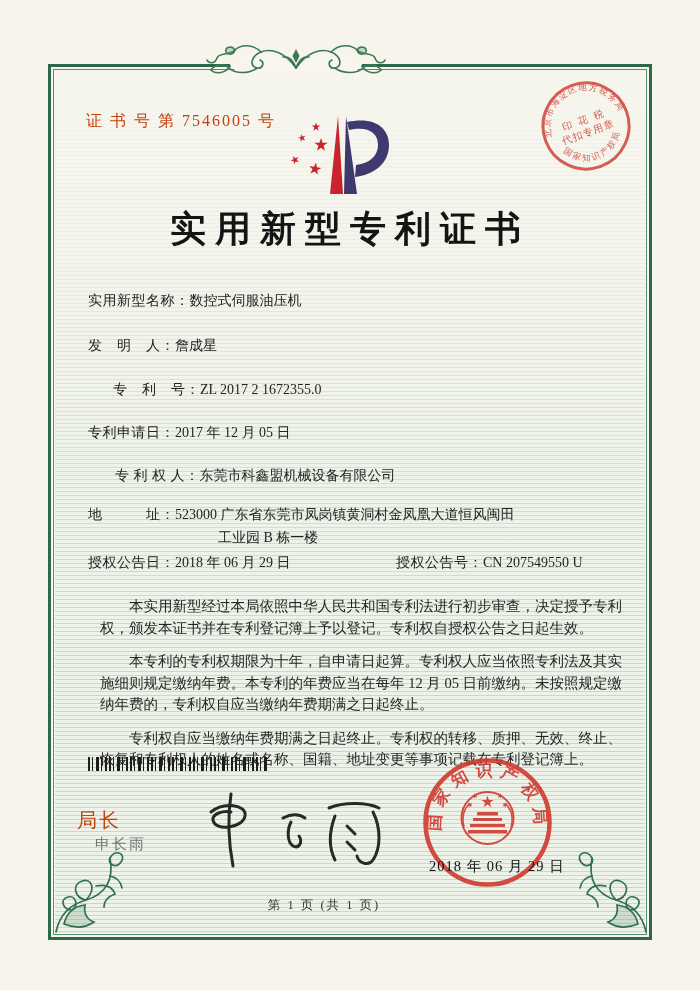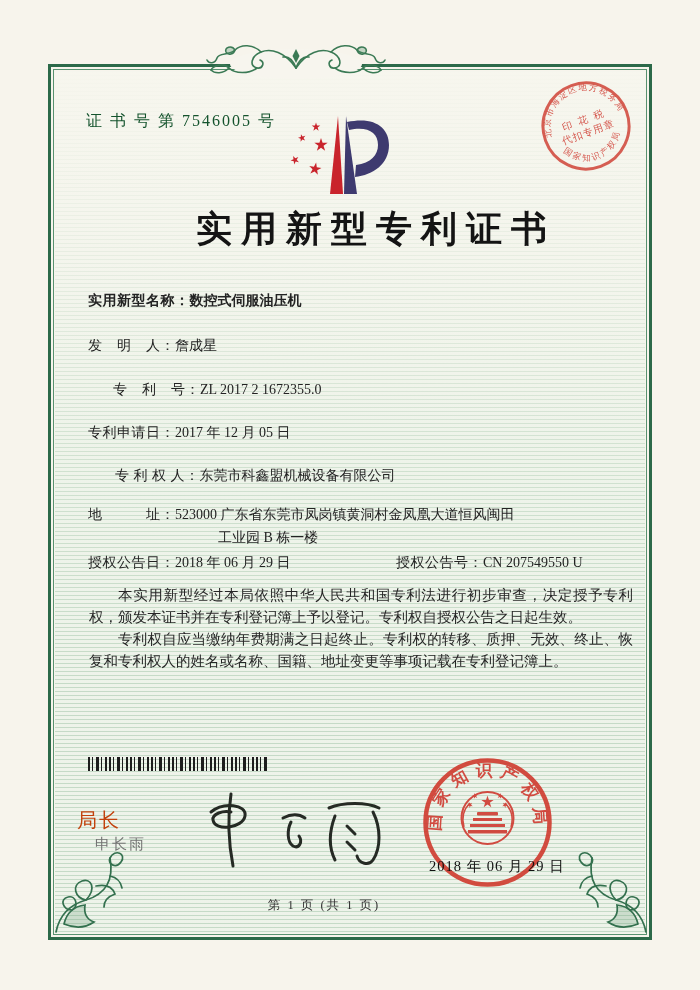--- a/index.html
+++ b/index.html
@@ -14,29 +14,29 @@
   .frame{position:absolute;left:48px;top:64px;width:604px;height:876px;
     border:3px solid #2c6949;box-sizing:border-box;}
   .frame-line2{position:absolute;inset:2px;border:1px solid #579270;}
   .frame-bg{position:absolute;inset:4px;
     background:
       linear-gradient(180deg, rgba(247,246,238,0.97) 0%, rgba(247,246,238,0.75) 18%,
         rgba(238,244,233,0.30) 45%, rgba(233,242,229,0.05) 72%),
       repeating-linear-gradient(180deg, rgba(108,165,122,0.33) 0 1px, rgba(255,255,255,0) 1px 4px);
     background-color:#eef3ea;}
   
-  .certno{position:absolute;left:86px;top:111px;font-size:16px;letter-spacing:2px;color:#14532d;}
+  .certno{position:absolute;left:86px;top:111px;font-size:16px;letter-spacing:2px;color:#c2410c;}
   .title{position:absolute;left:48px;top:205px;width:604px;text-align:center;
-    font-size:36px;font-weight:600;letter-spacing:9px;color:#141414;margin-left:26px;}
+    font-size:36px;font-weight:600;letter-spacing:9px;color:#141414;}
   .frow{position:absolute;left:88px;font-size:14px;color:#232323;white-space:nowrap;}
   .frow .lab{letter-spacing:0.5px;}
   .addr2{position:absolute;left:186px;font-size:14px;color:#232323;margin-left:32px;}
   .paras{position:absolute;left:88px;top:584px;width:546px;
     font-size:14.5px;line-height:21.5px;text-align:justify;color:#262626;}
-  .paras p{margin:1px;text-indent:2em;}
+  .paras p{margin:12px;text-indent:2em;}
   .barcode{position:absolute;left:88px;top:757px;width:181px;height:14px;
     background:repeating-linear-gradient(90deg,
       #1d1d1d 0 2px, rgba(0,0,0,0) 2px 4px,
       #1d1d1d 4px 5px, rgba(0,0,0,0) 5px 8px,
       #1d1d1d 8px 11px, rgba(0,0,0,0) 11px 13px,
       #1d1d1d 13px 14px, rgba(0,0,0,0) 14px 17px,
       #1d1d1d 17px 19px, rgba(0,0,0,0) 19px 21px);}
   .sig-title{position:absolute;left:77px;top:807px;font-size:20px;color:#c2410c;letter-spacing:2px;}
   .sig-name{position:absolute;left:95px;top:835px;font-size:15px;color:#737373;letter-spacing:2px;}
   .seal-date{position:absolute;left:429px;top:857px;font-size:14.5px;letter-spacing:1px;color:#111;z-index:8;}
@@ -103,21 +103,21 @@
     <use href="#star" transform="translate(33,15) scale(4.5)"></use>
     <use href="#star" transform="translate(19,26) scale(4) rotate(-15)"></use>
     <use href="#star" transform="translate(38,33) scale(7)"></use>
     <use href="#star" transform="translate(12,48) scale(4.5) rotate(-25)"></use>
     <use href="#star" transform="translate(32,57) scale(6.5) rotate(10)"></use>
   </g>
 </svg>
 
 <div class="title z5">实用新型专利证书</div>
 
-<div class="frow z5" style="top:292px;font-weight:bold;">
+<div class="frow z5" style="top:292px;">
   <span class="lab">实用新型名称：</span><span>数控式伺服油压机</span>
 </div>
 <div class="frow z5" style="top:337px;">
   <span class="lab">发　明　人：</span><span>詹成星</span>
 </div>
 <div class="frow z5" style="top:381px;margin-left:25px;">
   <span class="lab">专　利　号：</span><span>ZL 2017 2 1672355.0</span>
 </div>
 <div class="frow z5" style="top:424px;">
   <span class="lab">专利申请日：</span><span>2017 年 12 月 05 日</span>
@@ -131,20 +131,21 @@
 <div class="addr2 z5" style="top:529px;">工业园 B 栋一楼</div>
 <div class="frow z5" style="top:554px;">
   <span class="lab">授权公告日：</span><span>2018 年 06 月 29 日</span>
 </div>
 <div class="frow z5" style="left:396px;top:554px;">
   <span class="lab">授权公告号：</span><span>CN 207549550 U</span>
 </div>
 
 <div class="paras z5">
   <p>本实用新型经过本局依照中华人民共和国专利法进行初步审查，决定授予专利权，颁发本证书并在专利登记簿上予以登记。专利权自授权公告之日起生效。</p>
+  <p>本专利的专利权期限为十年，自申请日起算。专利权人应当依照专利法及其实施细则规定缴纳年费。本专利的年费应当在每年 12 月 05 日前缴纳。未按照规定缴纳年费的，专利权自应当缴纳年费期满之日起终止。</p>
   <p>专利权自应当缴纳年费期满之日起终止。专利权的转移、质押、无效、终止、恢复和专利权人的姓名或名称、国籍、地址变更等事项记载在专利登记簿上。</p>
 </div>
 
 <div class="barcode z5"></div>
 
 <div class="sig-title z5">局长</div>
 <div class="sig-name z5">申长雨</div>
 <svg class="abs z5" style="left:195px;top:788px;" width="210" height="85" viewBox="0 0 210 85">
   <g stroke="#252a24" stroke-width="3" fill="none" stroke-linecap="round" stroke-linejoin="round">
     <path d="M36,6 C33,26 33,52 38,78"></path>

